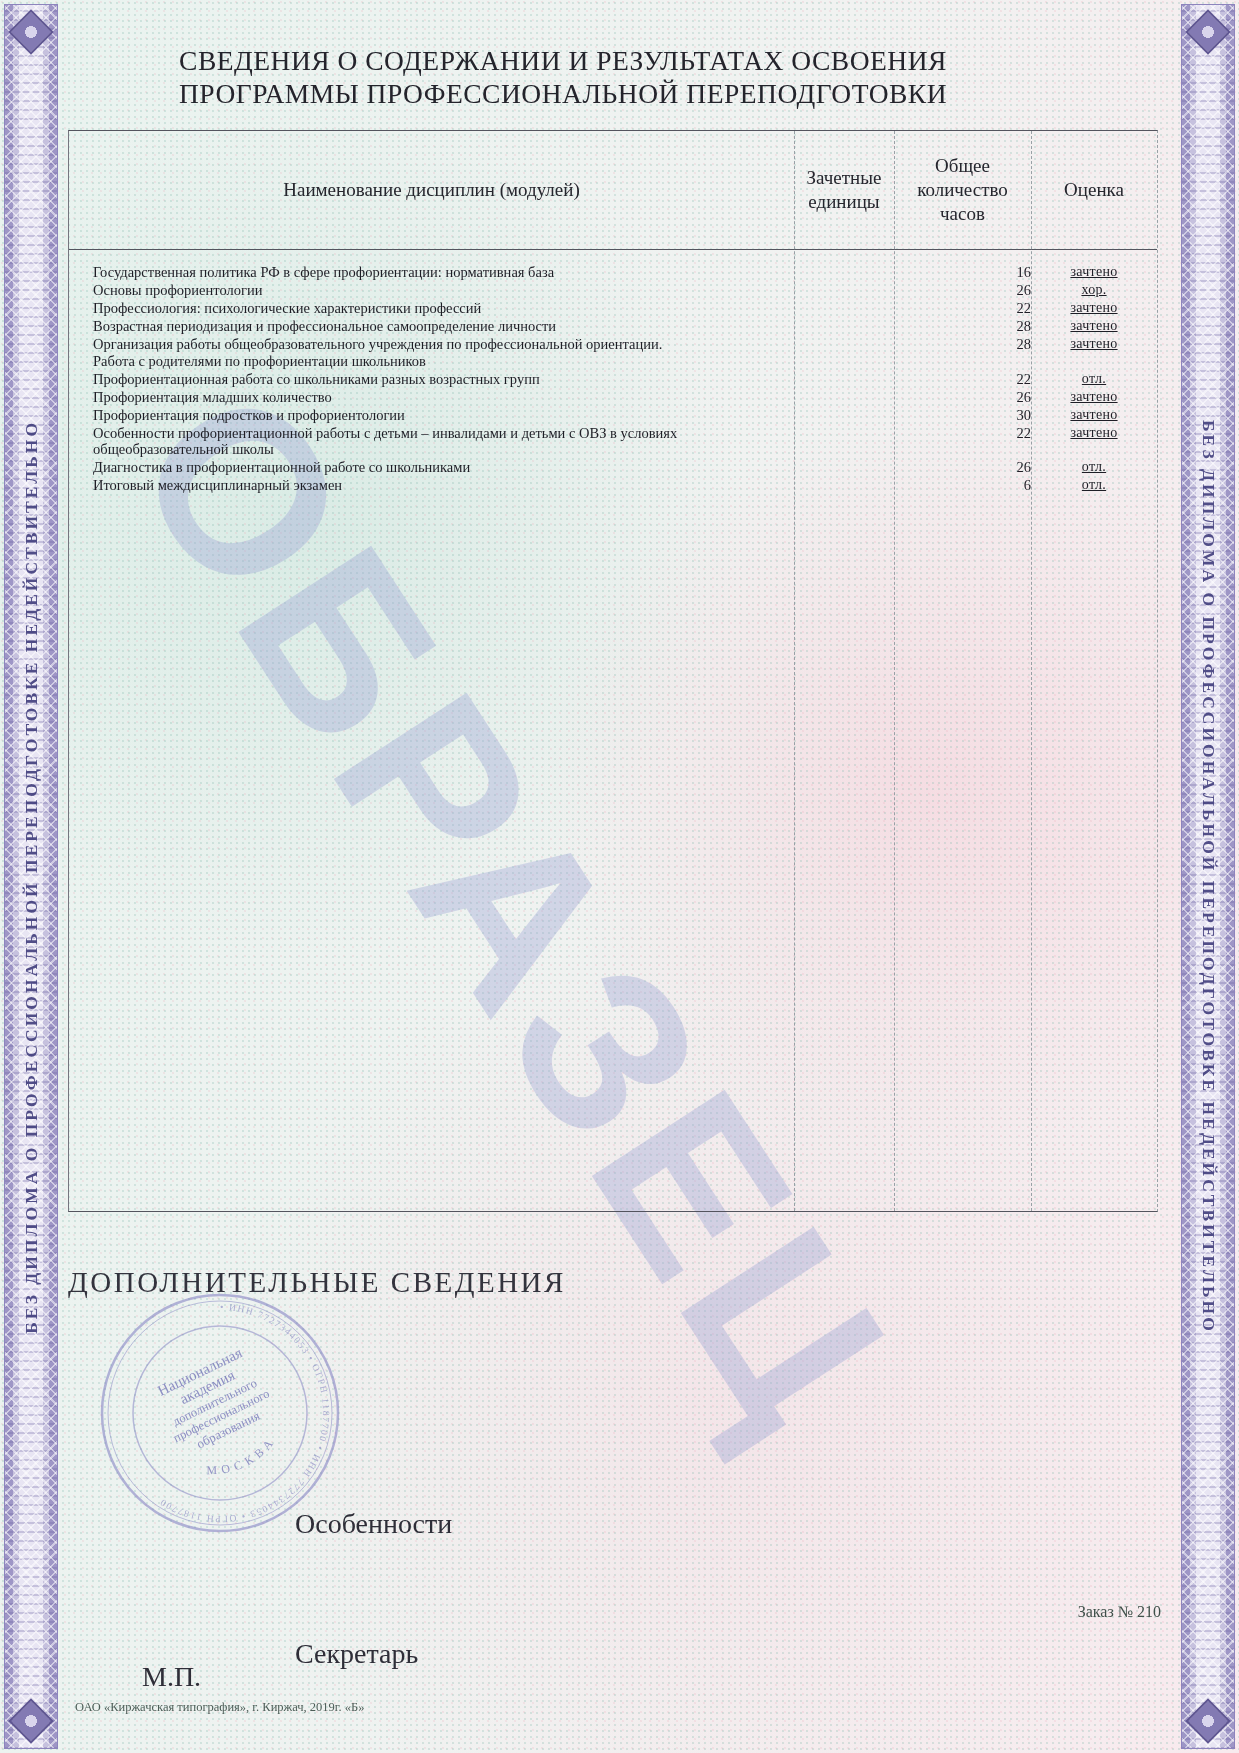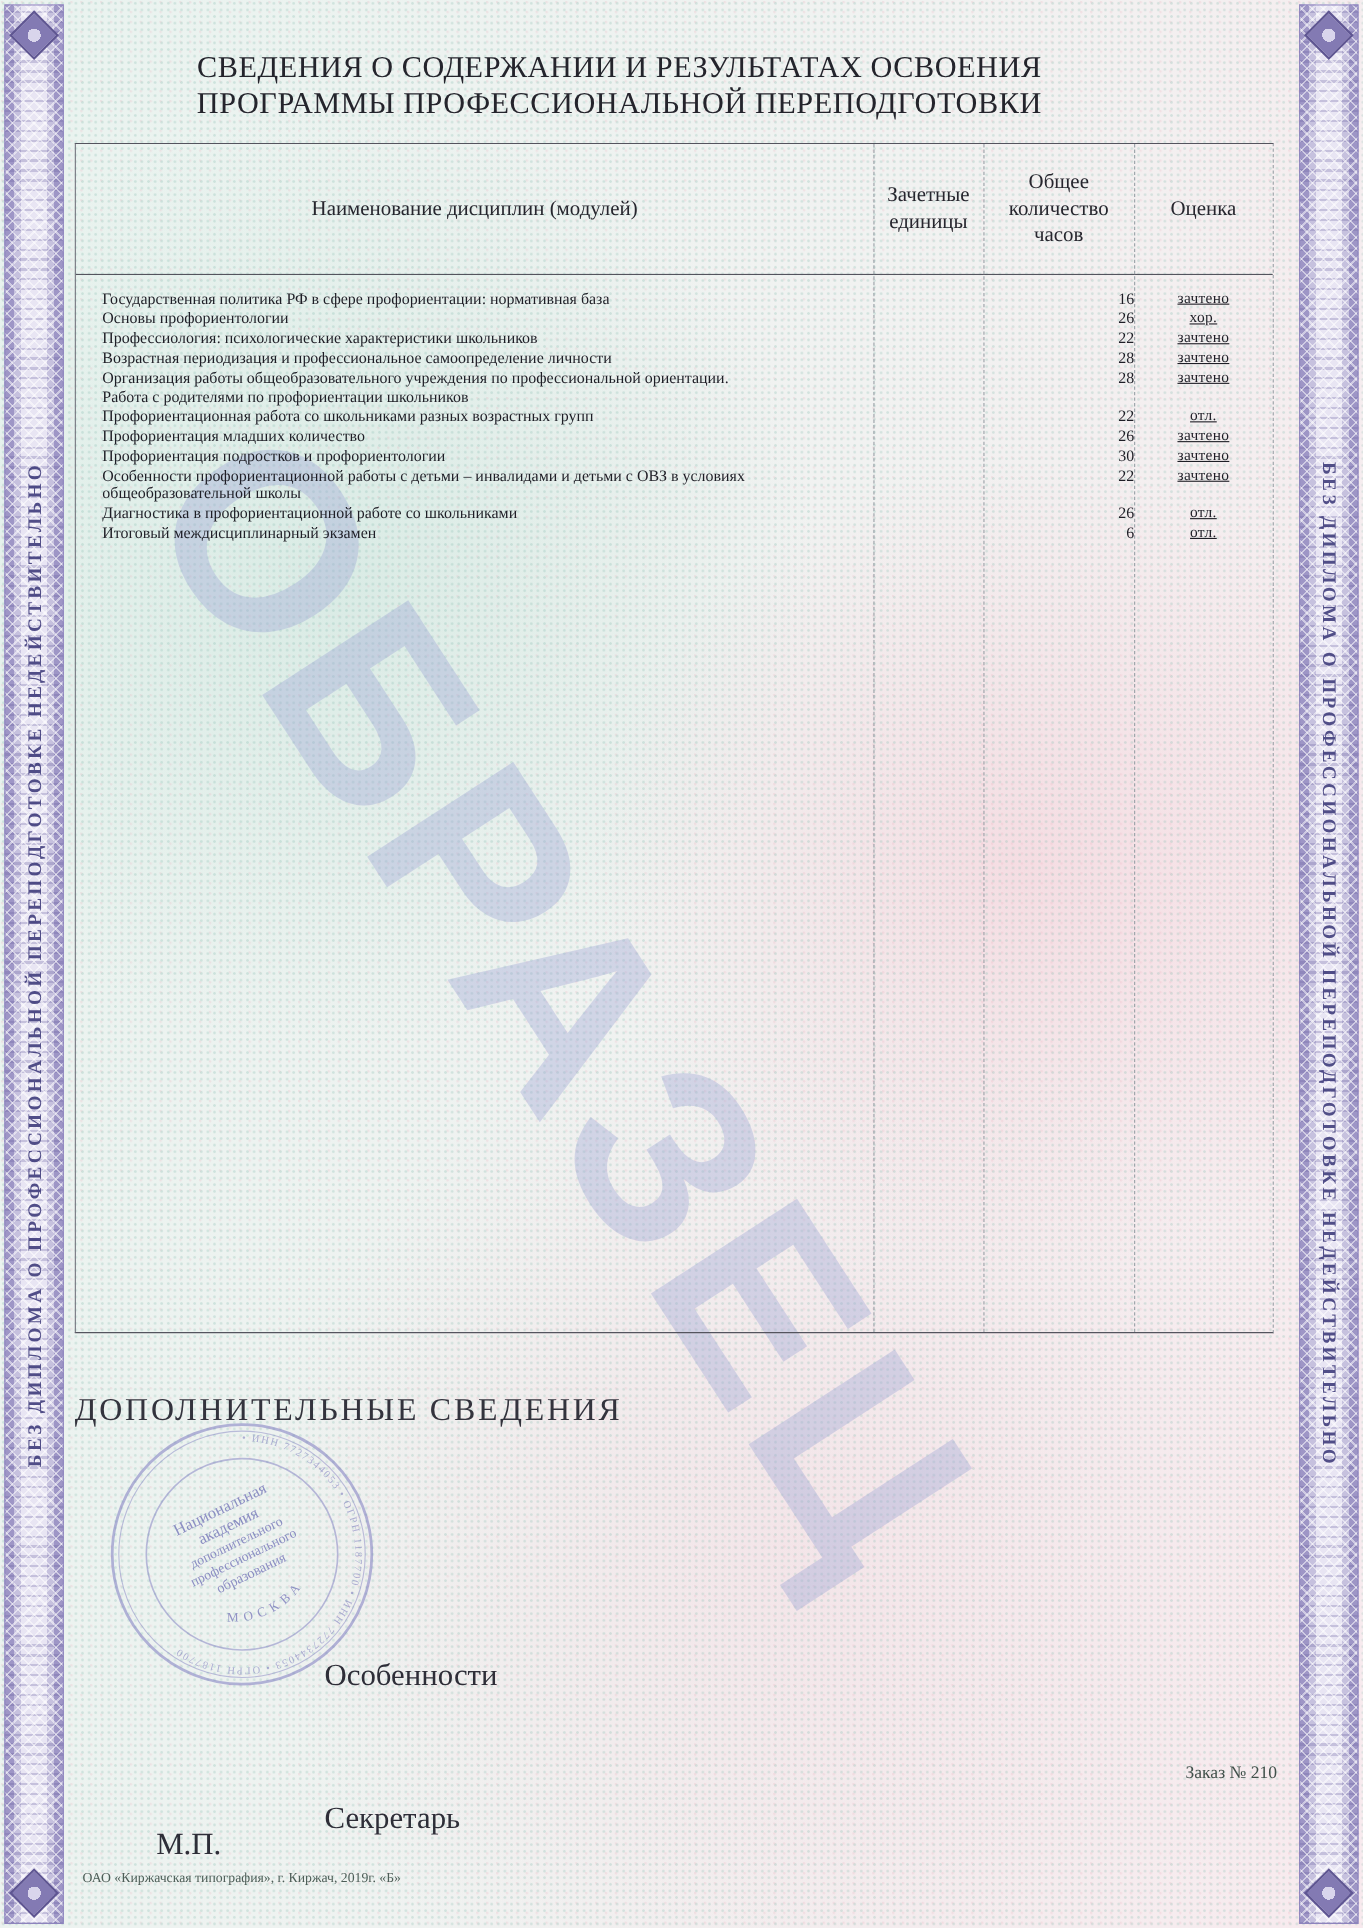--- a/index.html
+++ b/index.html
@@ -141,21 +141,21 @@
     <div class="cell-name">Государственная политика РФ в сфере профориентации: нормативная база</div>
     <div class="cell-cred"></div>
     <div class="cell-hours">16</div>
     <div class="cell-grade">зачтено</div>
 
     <div class="cell-name">Основы профориентологии</div>
     <div class="cell-cred"></div>
     <div class="cell-hours">26</div>
     <div class="cell-grade">хор.</div>
 
-    <div class="cell-name">Профессиология: психологические характеристики школьников</div>
+    <div class="cell-name">Профессиология: психологические характеристики профессий</div>
     <div class="cell-cred"></div>
     <div class="cell-hours">22</div>
     <div class="cell-grade">зачтено</div>
 
     <div class="cell-name">Возрастная периодизация и профессиональное самоопределение личности</div>
     <div class="cell-cred"></div>
     <div class="cell-hours">28</div>
     <div class="cell-grade">зачтено</div>
 
     <div class="cell-name">Организация работы общеобразовательного учреждения по профессиональной ориентации.

